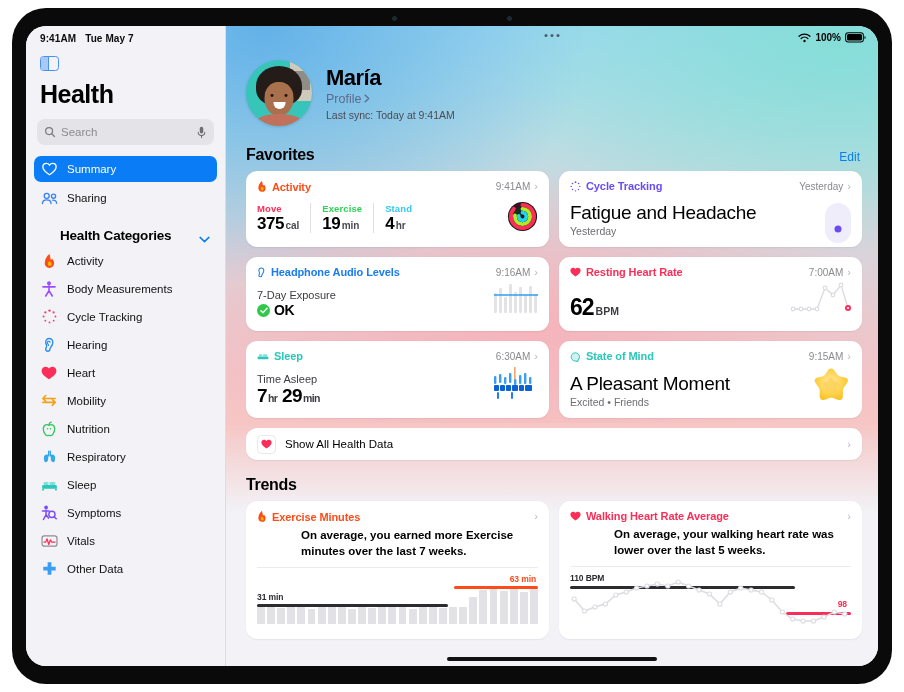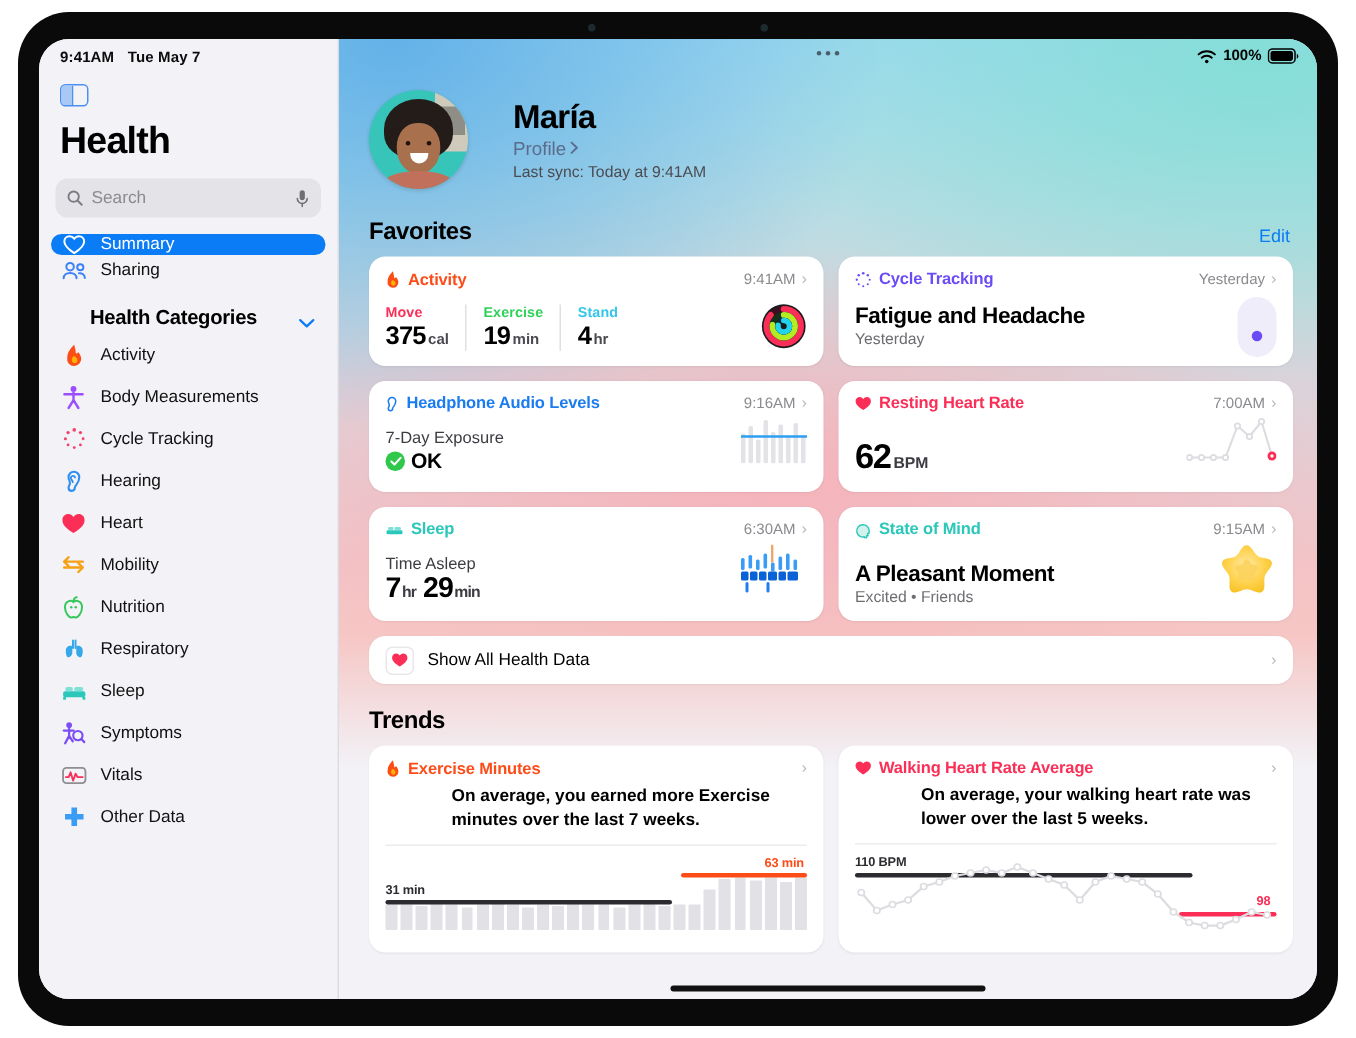--- a/index.html
+++ b/index.html
@@ -71,21 +71,21 @@
   #search-wrap svg { flex-shrink: 0; }
   #search-input {
     border: 0; background: transparent; outline: none;
     font-family: inherit; font-size: 11.5px; color: #000;
     flex: 1; min-width: 0;
   }
   #search-input::placeholder { color: #8a8a8f; }
 
   .nav-item {
     display: flex; align-items: center; gap: 9px;
-    height: 14px; margin: 0 8px; padding: 0 6px;
+    height: 26px; margin: 0 8px; padding: 0 6px;
     border-radius: 7px; cursor: pointer;
     font-size: 11.5px; color: #111;
   }
   .nav-item.selected { background: #0a7cf5; color: #fff; }
   .nav-item .ic { width: 18px; display: flex; justify-content: center; flex-shrink: 0; }
   #nav-top { margin-top: 11px; display: flex; flex-direction: column; gap: 3px; }
 
   #cat-header {
     display: flex; align-items: flex-end; justify-content: space-between;
     margin: 17px 15px 4px 14px; cursor: pointer; padding-left: 20px;
@@ -132,21 +132,21 @@
   }
   #multitask-dots i { width: 3px; height: 3px; border-radius: 50%; background: #4a5f6b; display: block; }
 
   #scroll {
     position: relative; z-index: 2;
     height: 100%; overflow: hidden;
     padding: 34px 16px 0 20px;
   }
 
   
-  #profile { display: flex; align-items: center; gap: 30px; padding-bottom: 20px; }
+  #profile { display: flex; align-items: center; gap: 14px; padding-bottom: 20px; }
   #avatar {
     width: 66px; height: 66px; border-radius: 50%;
     background: #38c5b9; position: relative; overflow: hidden;
     flex-shrink: 0; box-shadow: 0 1px 3px rgba(0,0,0,.15);
     cursor: pointer;
   }
   #avatar .bg-r { position: absolute; right: 0; top: 0; width: 34%; height: 62%; background: #cfcabb; }
   #avatar .bg-r2 { position: absolute; right: 2px; top: 16%; width: 24%; height: 30%; background: #8f8e86; }
   #avatar .hair {
     position: absolute; left: 50%; top: 6px; transform: translateX(-50%);
@@ -201,21 +201,21 @@
   .stat .lbl { font-size: 9.5px; font-weight: 700; letter-spacing: .1px; margin-bottom: 1px; }
   .stat .val { font-size: 17px; font-weight: 700; color: #000; letter-spacing: -.5px; line-height: 1; }
   .stat .unit { font-size: 10px; font-weight: 600; color: #4a4a50; margin-left: 1.5px; }
 
   #rings { width: 31px; height: 31px; position: relative; flex-shrink: 0; margin-bottom: 1px; }
 
   
   .big-label { font-size: 11px; color: #3c3c42; margin-bottom: 1px; }
   .big-val { font-size: 19px; font-weight: 700; color: #000; letter-spacing: -.6px; line-height: 1.05; }
   .big-val .u { font-size: 10.5px; font-weight: 600; color: #3c3c42; margin-left: 1px; }
-  .head-val { font-size: 15px; font-weight: 700; color: #000; letter-spacing: -.3px; }
+  .head-val { font-size: 19px; font-weight: 400; color: #000; letter-spacing: -.3px; }
   .sub-val { font-size: 10.5px; color: #6d6d73; margin-top: 1px; }
 
   .ok-row { display: flex; align-items: center; gap: 4px; }
   .ok-check {
     width: 13px; height: 13px; border-radius: 50%; background: #2fc84a;
     display: flex; align-items: center; justify-content: center; flex-shrink: 0;
   }
 
   
   #show-all {

